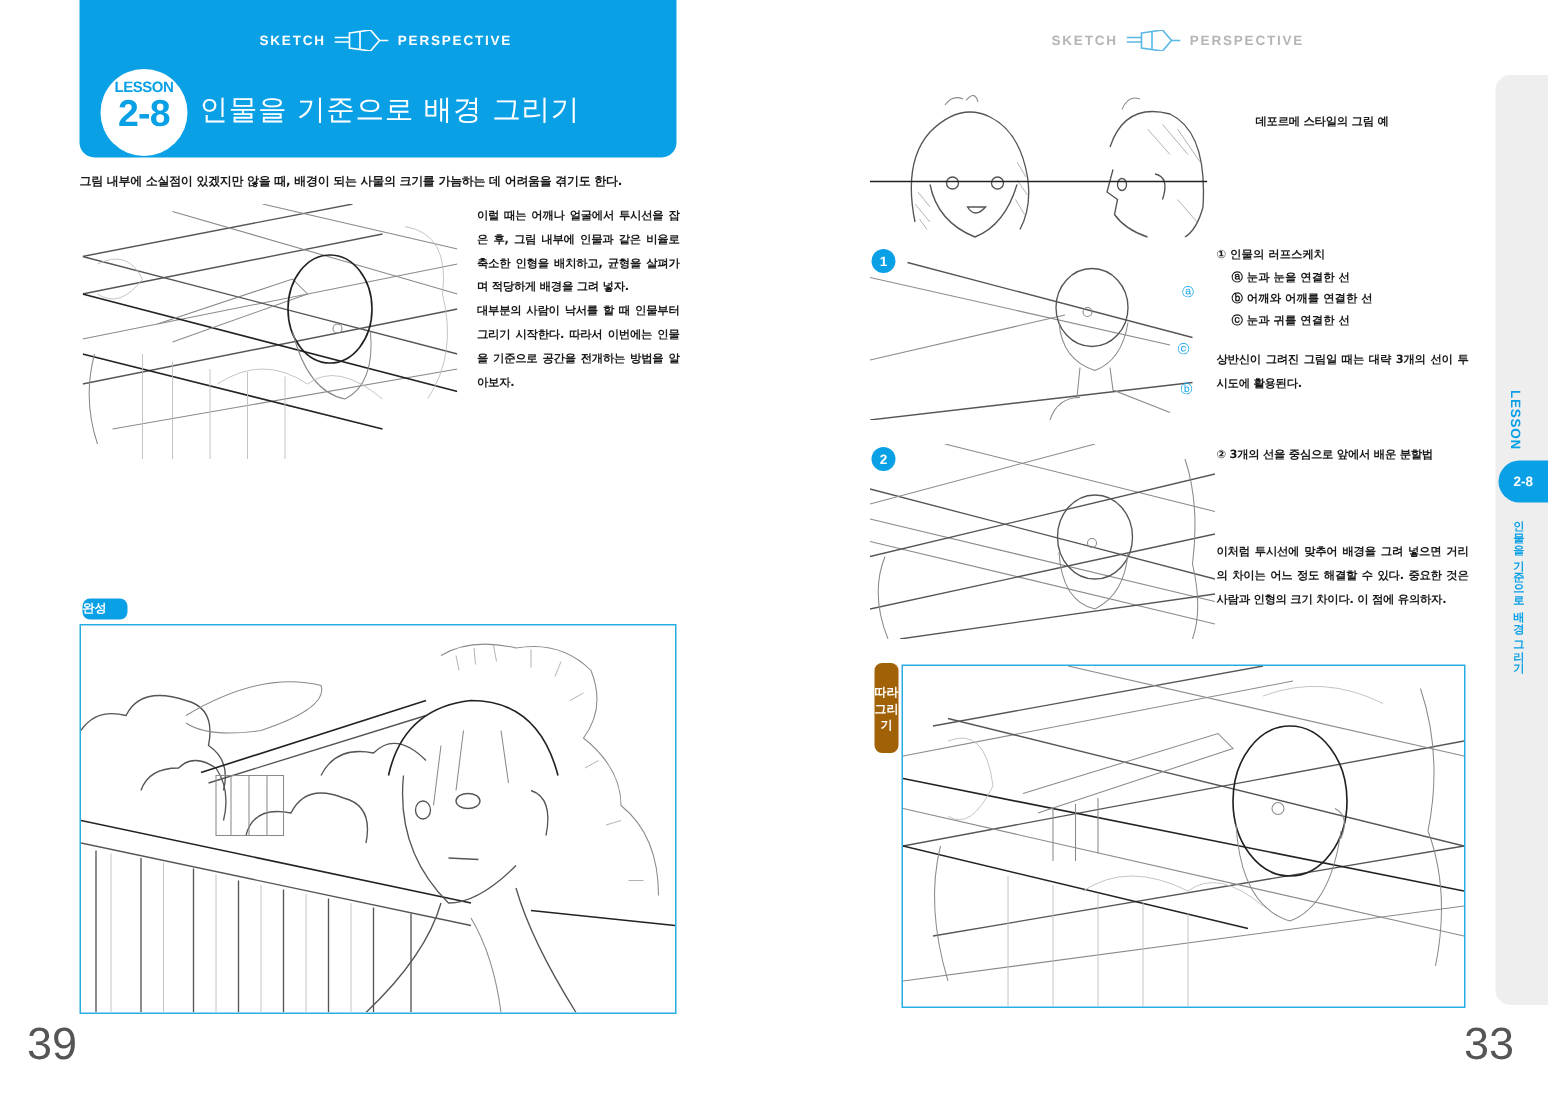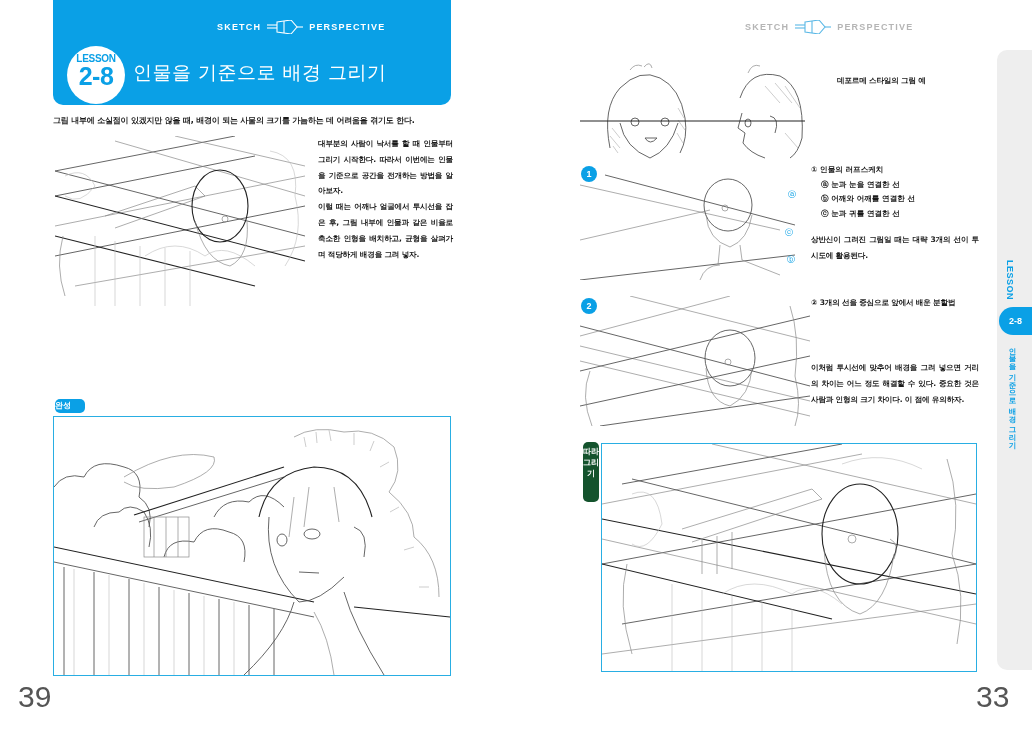--- a/index.html
+++ b/index.html
@@ -9,21 +9,21 @@
   .page { position: absolute; top: 0; height: 729px; }
   .page-left { left: 0; width: 516px; }
   .page-right { left: 516px; width: 516px; }
 
   
   .banner {
     position: absolute; left: 53px; top: 0; width: 398px; height: 105px;
     background: #0aa0e6; border-radius: 0 0 10px 10px;
   }
   .brand { position: absolute; display: flex; align-items: center; gap: 6px;
-    font-family: "Liberation Sans", sans-serif; font-weight: bold; font-size: 9px; letter-spacing: 1.2px; margin-left: 44px; }
+    font-family: "Liberation Sans", sans-serif; font-weight: bold; font-size: 9px; letter-spacing: 1.2px; }
   .brand-left { left: 120px; top: 20px; color: #ffffff; }
   .brand-right { left: 185px; top: 20px; color: #b5b5b5; }
   .brand svg { display: block; }
 
   .lesson-badge {
     position: absolute; left: 14px; top: 46px; width: 58px; height: 58px;
     border-radius: 50%; background: #ffffff; text-align: center;
   }
   .lesson-badge .lbl { display: block; font-family: "Liberation Sans", sans-serif; font-weight: bold;
     font-size: 10px; color: #0aa0e6; margin-top: 7px; letter-spacing: -0.3px; }
@@ -77,22 +77,22 @@
   }
   .step-1 { left: 65px; top: 166px; }
   .step-2 { left: 65px; top: 298px; }
 
   .sketch-faces { left: 64px; top: 58px; width: 225px; height: 105px; }
   .sketch-step1 { left: 64px; top: 165px; width: 230px; height: 115px; }
   .sketch-step2 { left: 64px; top: 296px; width: 230px; height: 130px; }
 
   .tag-trace {
     position: absolute; left: 67px; top: 442px; width: 16px; height: 60px;
-    background: #14532d; color: #fff; border-radius: 5px; font-weight: bold;
-    font-size: 8px; line-height: 11px; text-align: center; padding-top: 4px;
+    background: #a16207; color: #fff; border-radius: 5px; font-weight: bold;
+    font-size: 8px; line-height: 11px; text-align: center; padding-top: 14px;
   }
   .frame-trace { left: 85px; top: 443px; width: 376px; height: 229px; }
 
   
   .side-tab {
     position: absolute; left: 481px; top: 50px; width: 35px; height: 620px;
     background: #eeeeee; border-radius: 10px 0 0 10px;
   }
   .side-lesson {
     position: absolute; left: 8px; top: 210px; writing-mode: vertical-rl;
@@ -169,22 +169,22 @@
           <line x1="60" y1="105" x2="60" y2="170"></line>
           <line x1="85" y1="110" x2="85" y2="170"></line>
           <line x1="110" y1="112" x2="110" y2="170"></line>
           <line x1="135" y1="115" x2="135" y2="170"></line>
         </g>
       <path class="faint" d="M90 120 Q120 100 150 120 Q170 105 200 130"></path>
     </svg>
   </div>
 
   <div class="body-text left-body">
+    <p>이럴 때는 어깨나 얼굴에서 투시선을 잡은 후, 그림 내부에 인물과 같은 비율로 축소한 인형을 배치하고, 균형을 살펴가며 적당하게 배경을 그려 넣자.</p>
     <p>대부분의 사람이 낙서를 할 때 인물부터 그리기 시작한다. 따라서 이번에는 인물을 기준으로 공간을 전개하는 방법을 알아보자.</p>
-    <p>이럴 때는 어깨나 얼굴에서 투시선을 잡은 후, 그림 내부에 인물과 같은 비율로 축소한 인형을 배치하고, 균형을 살펴가며 적당하게 배경을 그려 넣자.</p>
   </div>
 
   <div class="tag-pill tag-complete">완성</div>
 
   <div class="frame frame-complete">
     <svg width="396" height="258" viewBox="0 0 396 258">
 
       <path class="med" d="M0 70 Q10 55 30 60 Q40 40 70 50 Q90 55 85 80 Q100 90 95 110"></path>
       <path class="thin" d="M70 60 Q120 30 160 40 Q165 55 120 70 Q85 75 70 65"></path>
       <path class="med" d="M40 110 Q45 95 65 95 Q75 85 90 95 Q100 110 95 130"></path>

